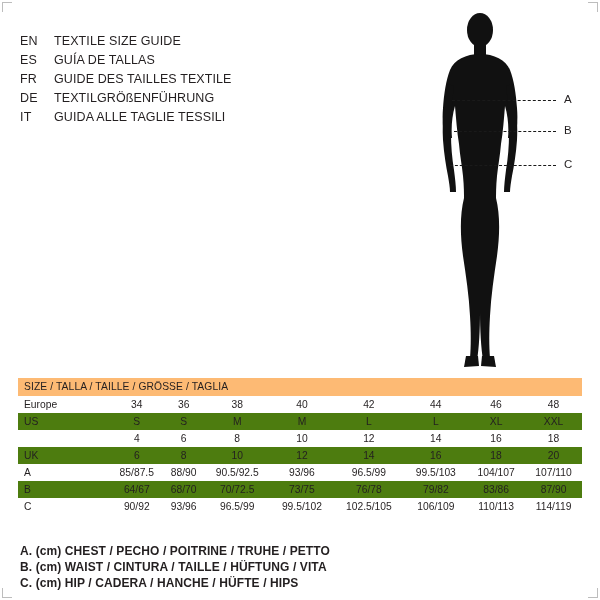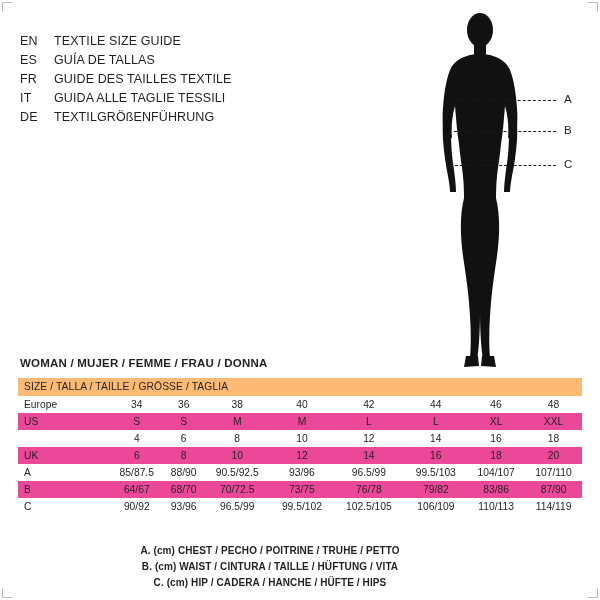--- a/index.html
+++ b/index.html
@@ -108,41 +108,40 @@
     background: #fdba74;
     font-weight: normal;
     text-align: left;
     padding-left: 6px;
     height: 18px;
     line-height: 18px;
     font-size: 10.3px;
     letter-spacing: 0.1px;
   }
   .row-shade td {
-    background: #ec4899;
+    background: #4d7c0f;
   }
   .row-plain td {
     background: #ffffff;
     margin-left: 8px;
   }
 
   
   .footnotes {
     position: absolute;
     left: 20px;
     top: 543px;
     width: 500px;
   }
   .footnote {
-    font-size: 10px;
+    font-size: 12px;
     font-weight: bold;
     letter-spacing: 0.1px;
     line-height: 16px;
     color: #231f20;
-    text-align: center;
   }
 
   
   .corner {
     position: absolute;
     width: 9px;
     height: 9px;
     border: 0 solid #bdbdbd;
   }
   .corner.tl { left: 2px; top: 2px; border-left-width: 1px; border-top-width: 1px; }
@@ -167,26 +166,26 @@
     </div>
     <div class="lang-row">
       <span class="lang-code">ES</span>
       <span class="lang-title">GUÍA DE TALLAS</span>
     </div>
     <div class="lang-row">
       <span class="lang-code">FR</span>
       <span class="lang-title">GUIDE DES TAILLES TEXTILE</span>
     </div>
     <div class="lang-row">
+      <span class="lang-code">DE</span>
+      <span class="lang-title">TEXTILGRÖßENFÜHRUNG</span>
+    </div>
+    <div class="lang-row">
       <span class="lang-code">IT</span>
       <span class="lang-title">GUIDA ALLE TAGLIE TESSILI</span>
-    </div>
-    <div class="lang-row">
-      <span class="lang-code">DE</span>
-      <span class="lang-title">TEXTILGRÖßENFÜHRUNG</span>
     </div>
   </div>
 
   <div class="figure-wrap">
     <svg class="figure-svg" width="210" height="370" viewBox="0 0 210 370">
       <g fill="#111111">
 
         <ellipse cx="100" cy="22" rx="13" ry="17"></ellipse>
 
         <rect x="94" y="36" width="12" height="12"></rect>
@@ -246,21 +245,20 @@
     <div class="measure-line" style="left: 72px; top: 92px; width: 104px;"></div>
     <div class="measure-label" style="left: 184px; top: 85px;">A</div>
 
     <div class="measure-line" style="left: 74px; top: 123px; width: 102px;"></div>
     <div class="measure-label" style="left: 184px; top: 116px;">B</div>
 
     <div class="measure-line" style="left: 70px; top: 157px; width: 106px;"></div>
     <div class="measure-label" style="left: 184px; top: 150px;">C</div>
   </div>
 
-  <div class="woman-heading">WOMAN / MUJER / FEMME / FRAU / DONNA</div>
 
   <table class="size-table">
     <tbody>
       <tr class="row-head">
         <td colspan="9">SIZE / TALLA / TAILLE / GRÖSSE / TAGLIA</td>
       </tr>
       <tr class="row-plain">
         <td class="label">Europe</td>
         <td>34</td>
         <td>36</td>

